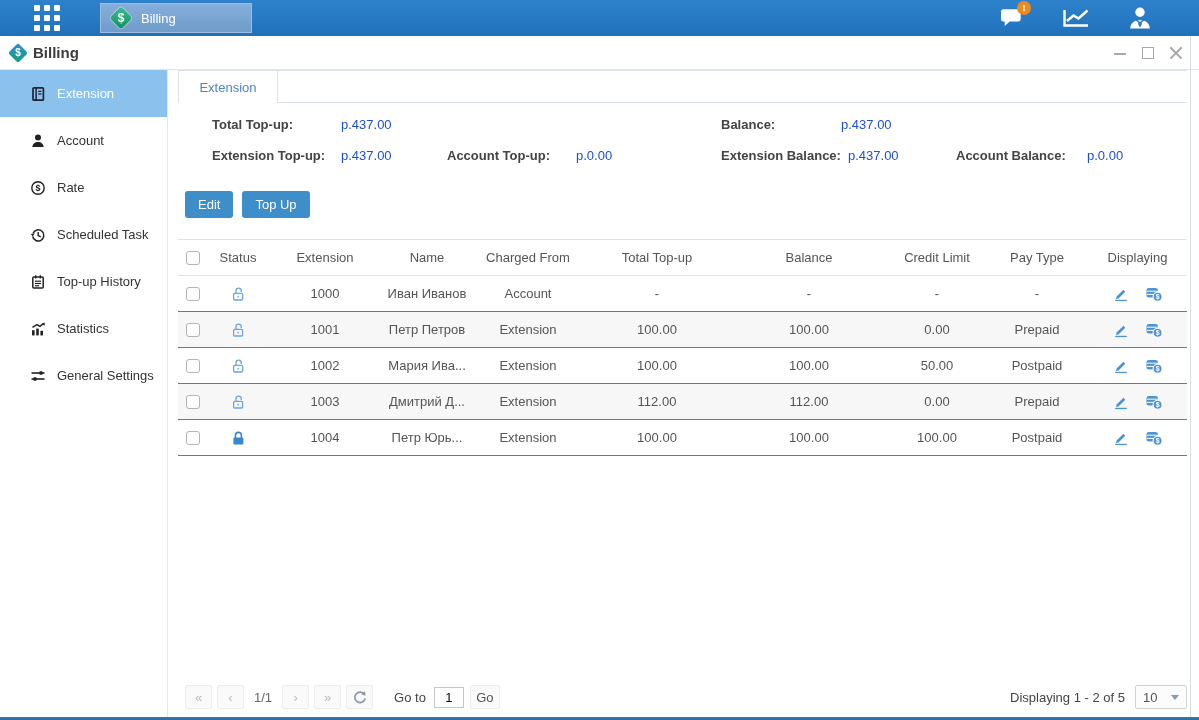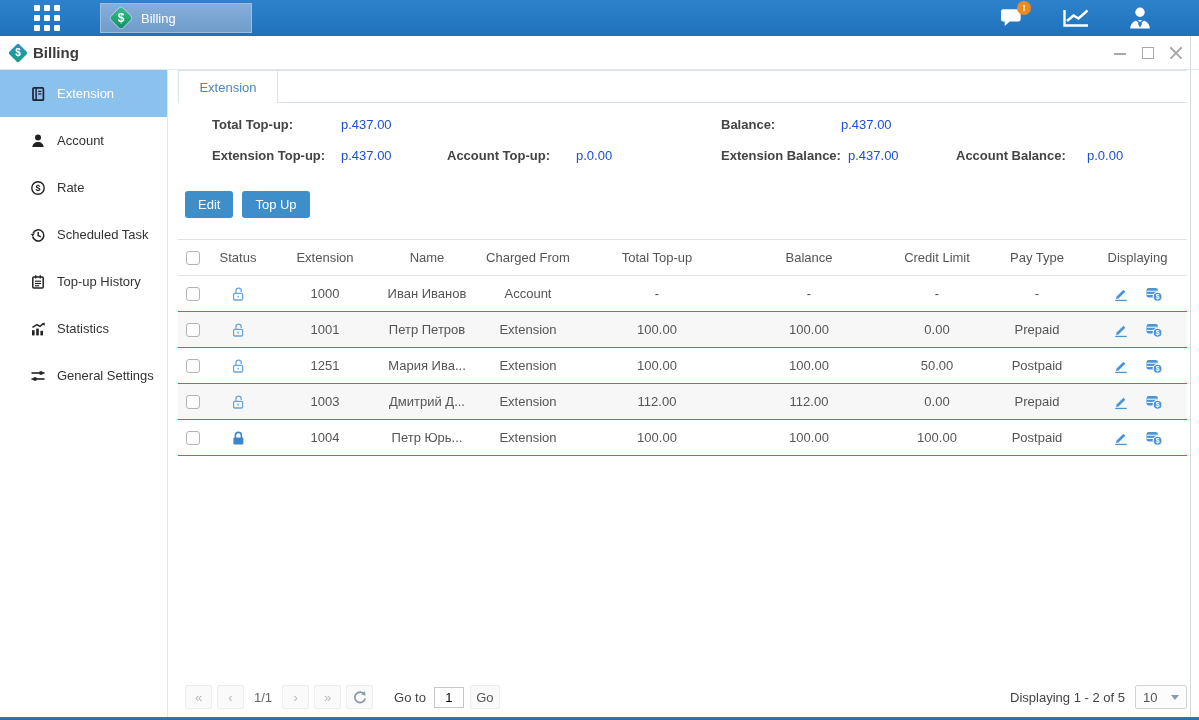--- a/index.html
+++ b/index.html
@@ -364,21 +364,21 @@
           <tr>
             <td><span class="cb"></span></td>
             <td><span class="status-icon" data-status="unlocked">
               <svg class="lock-open" width="16" height="16" viewBox="0 0 16 16">
                     <rect x="3.6" y="7.4" width="9" height="6.6" rx="1" fill="none" stroke="#6aa7dd" stroke-width="1.3"></rect>
                     <path d="M6 7.4 V4.7 a2.6 2.6 0 0 1 5.2 0 V5.9" fill="none" stroke="#6aa7dd" stroke-width="1.3"></path>
                     <rect x="7.4" y="9.6" width="1.4" height="2.2" rx="0.7" fill="#6aa7dd"></rect>
                   </svg>
               
             </span></td>
-            <td>1251</td>
+            <td>1002</td>
             <td>Мария Ива...</td>
             <td>Extension</td>
             <td>100.00</td>
             <td>100.00</td>
             <td>50.00</td>
             <td>Postpaid</td>
             <td>
                 <span class="op-cell">
               <span class="op-btn">
                     <svg width="17" height="16" viewBox="0 0 17 16">

